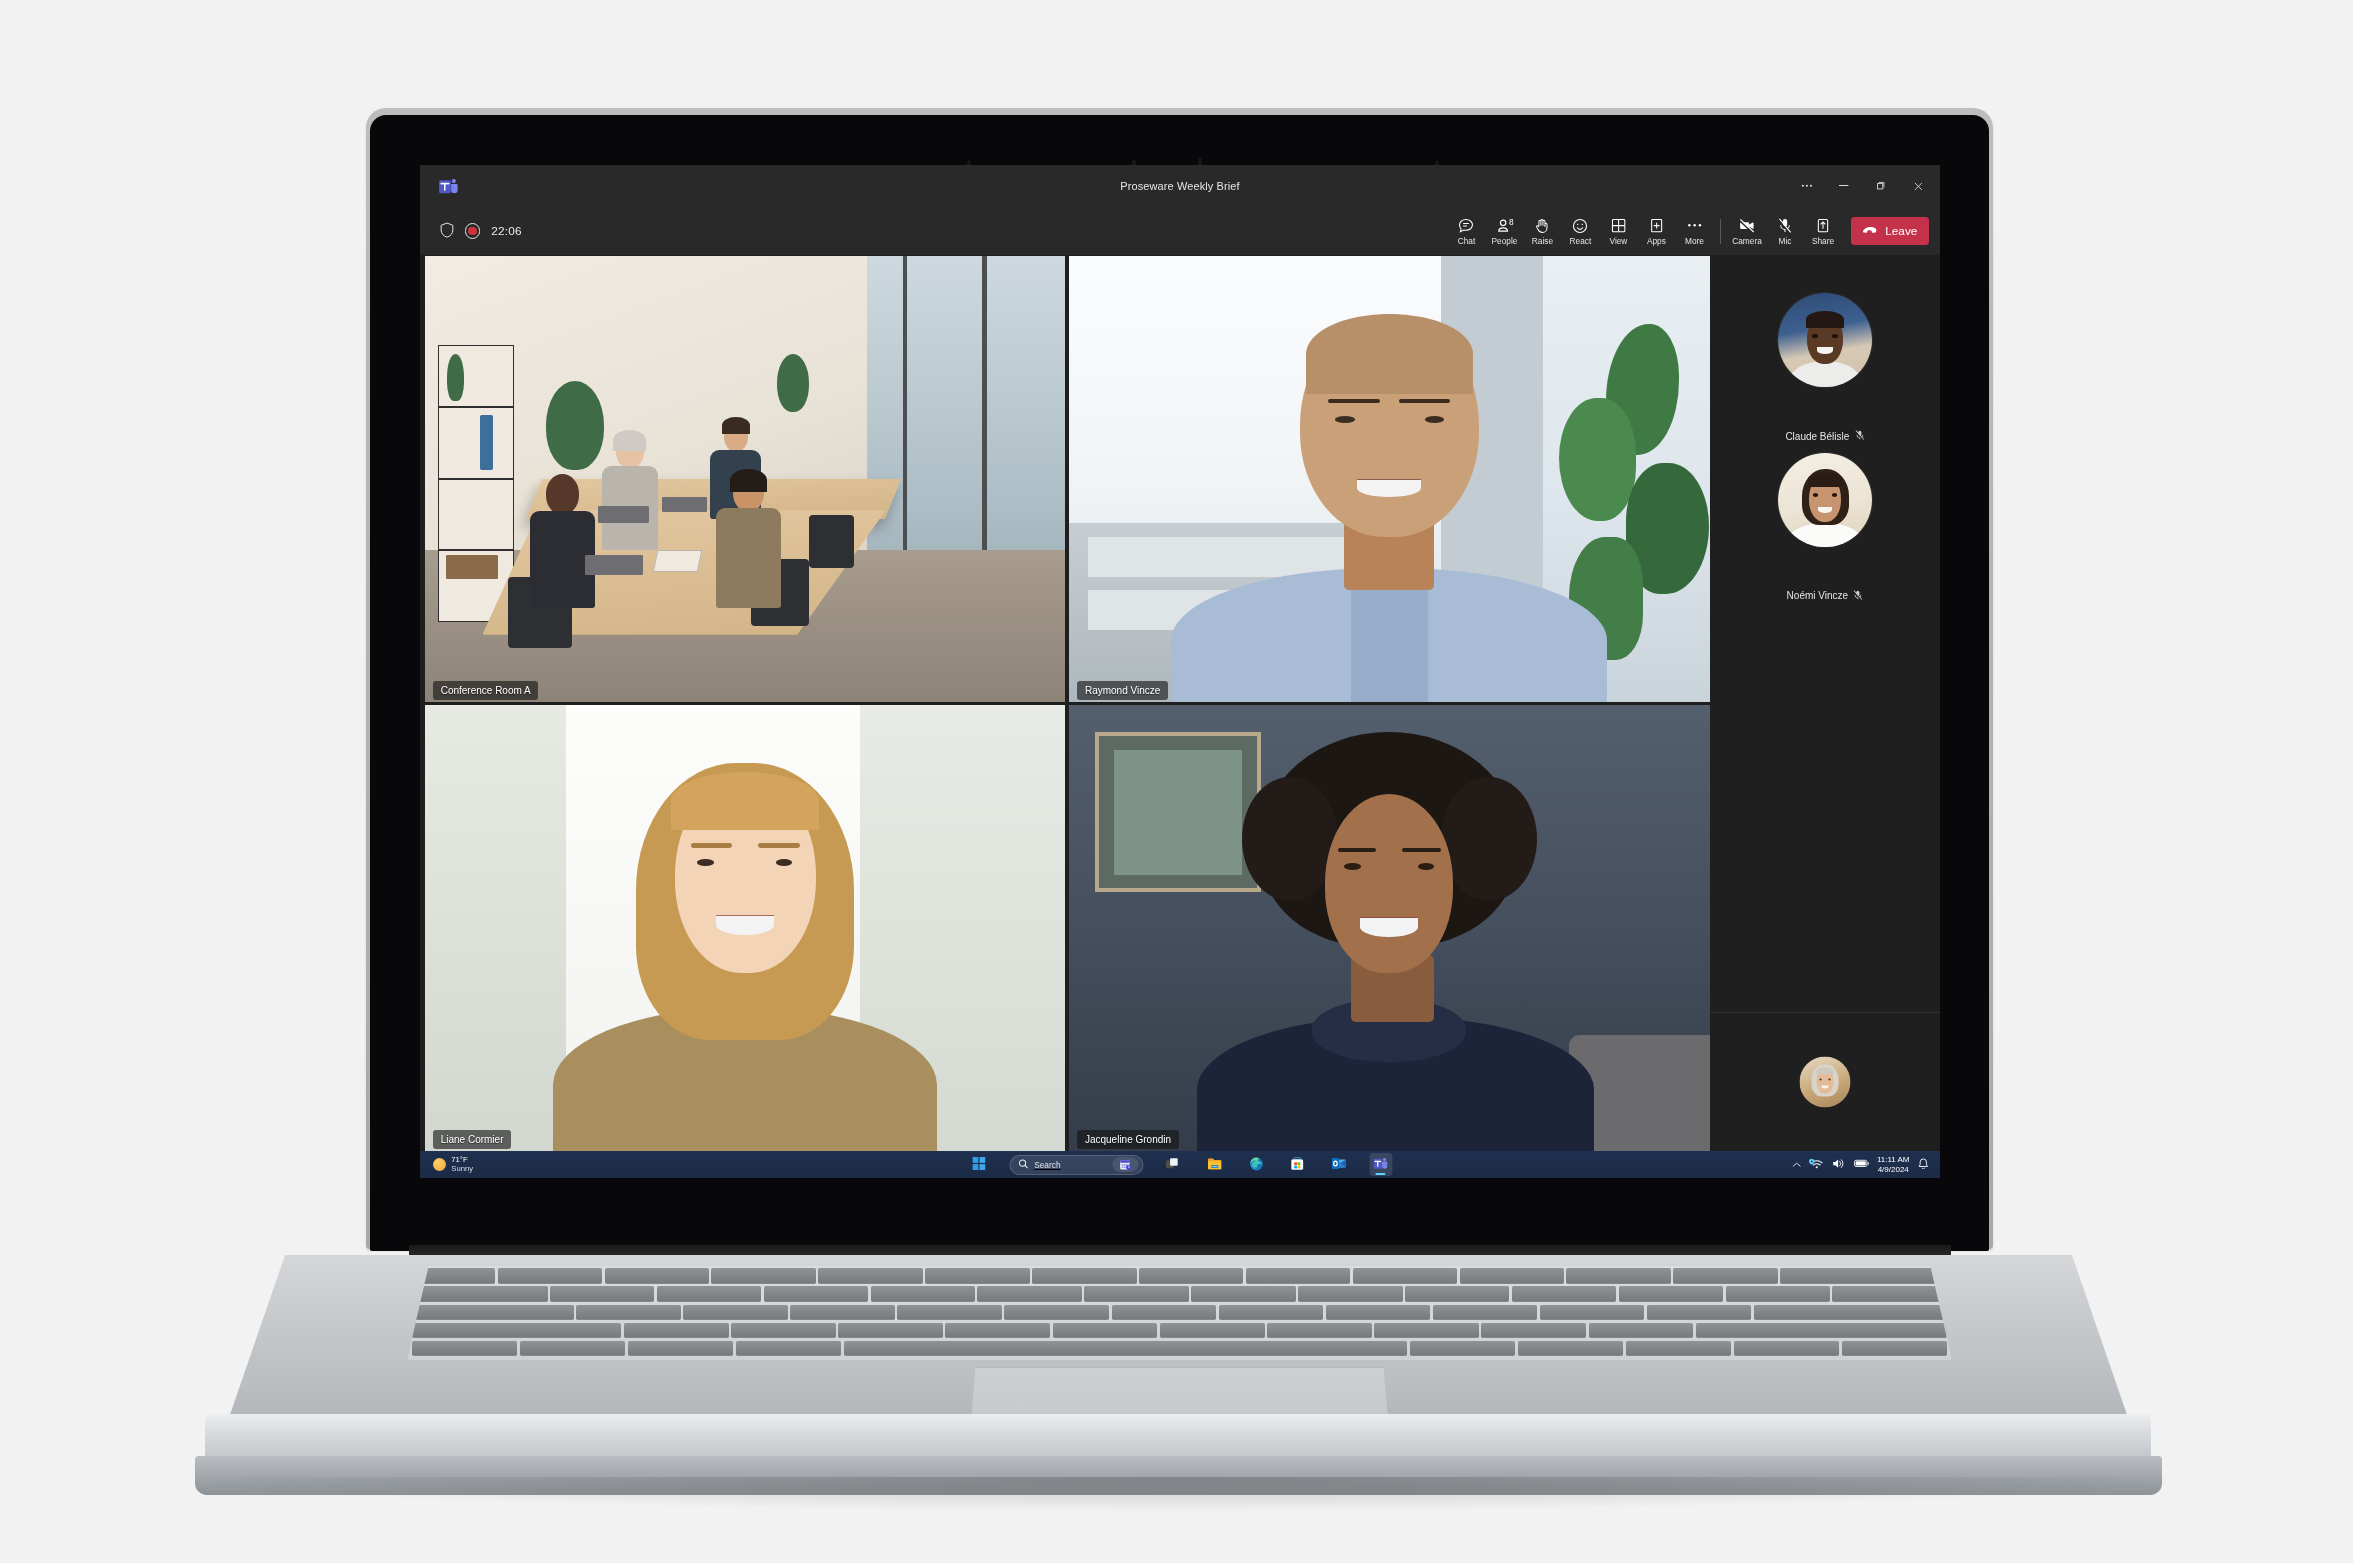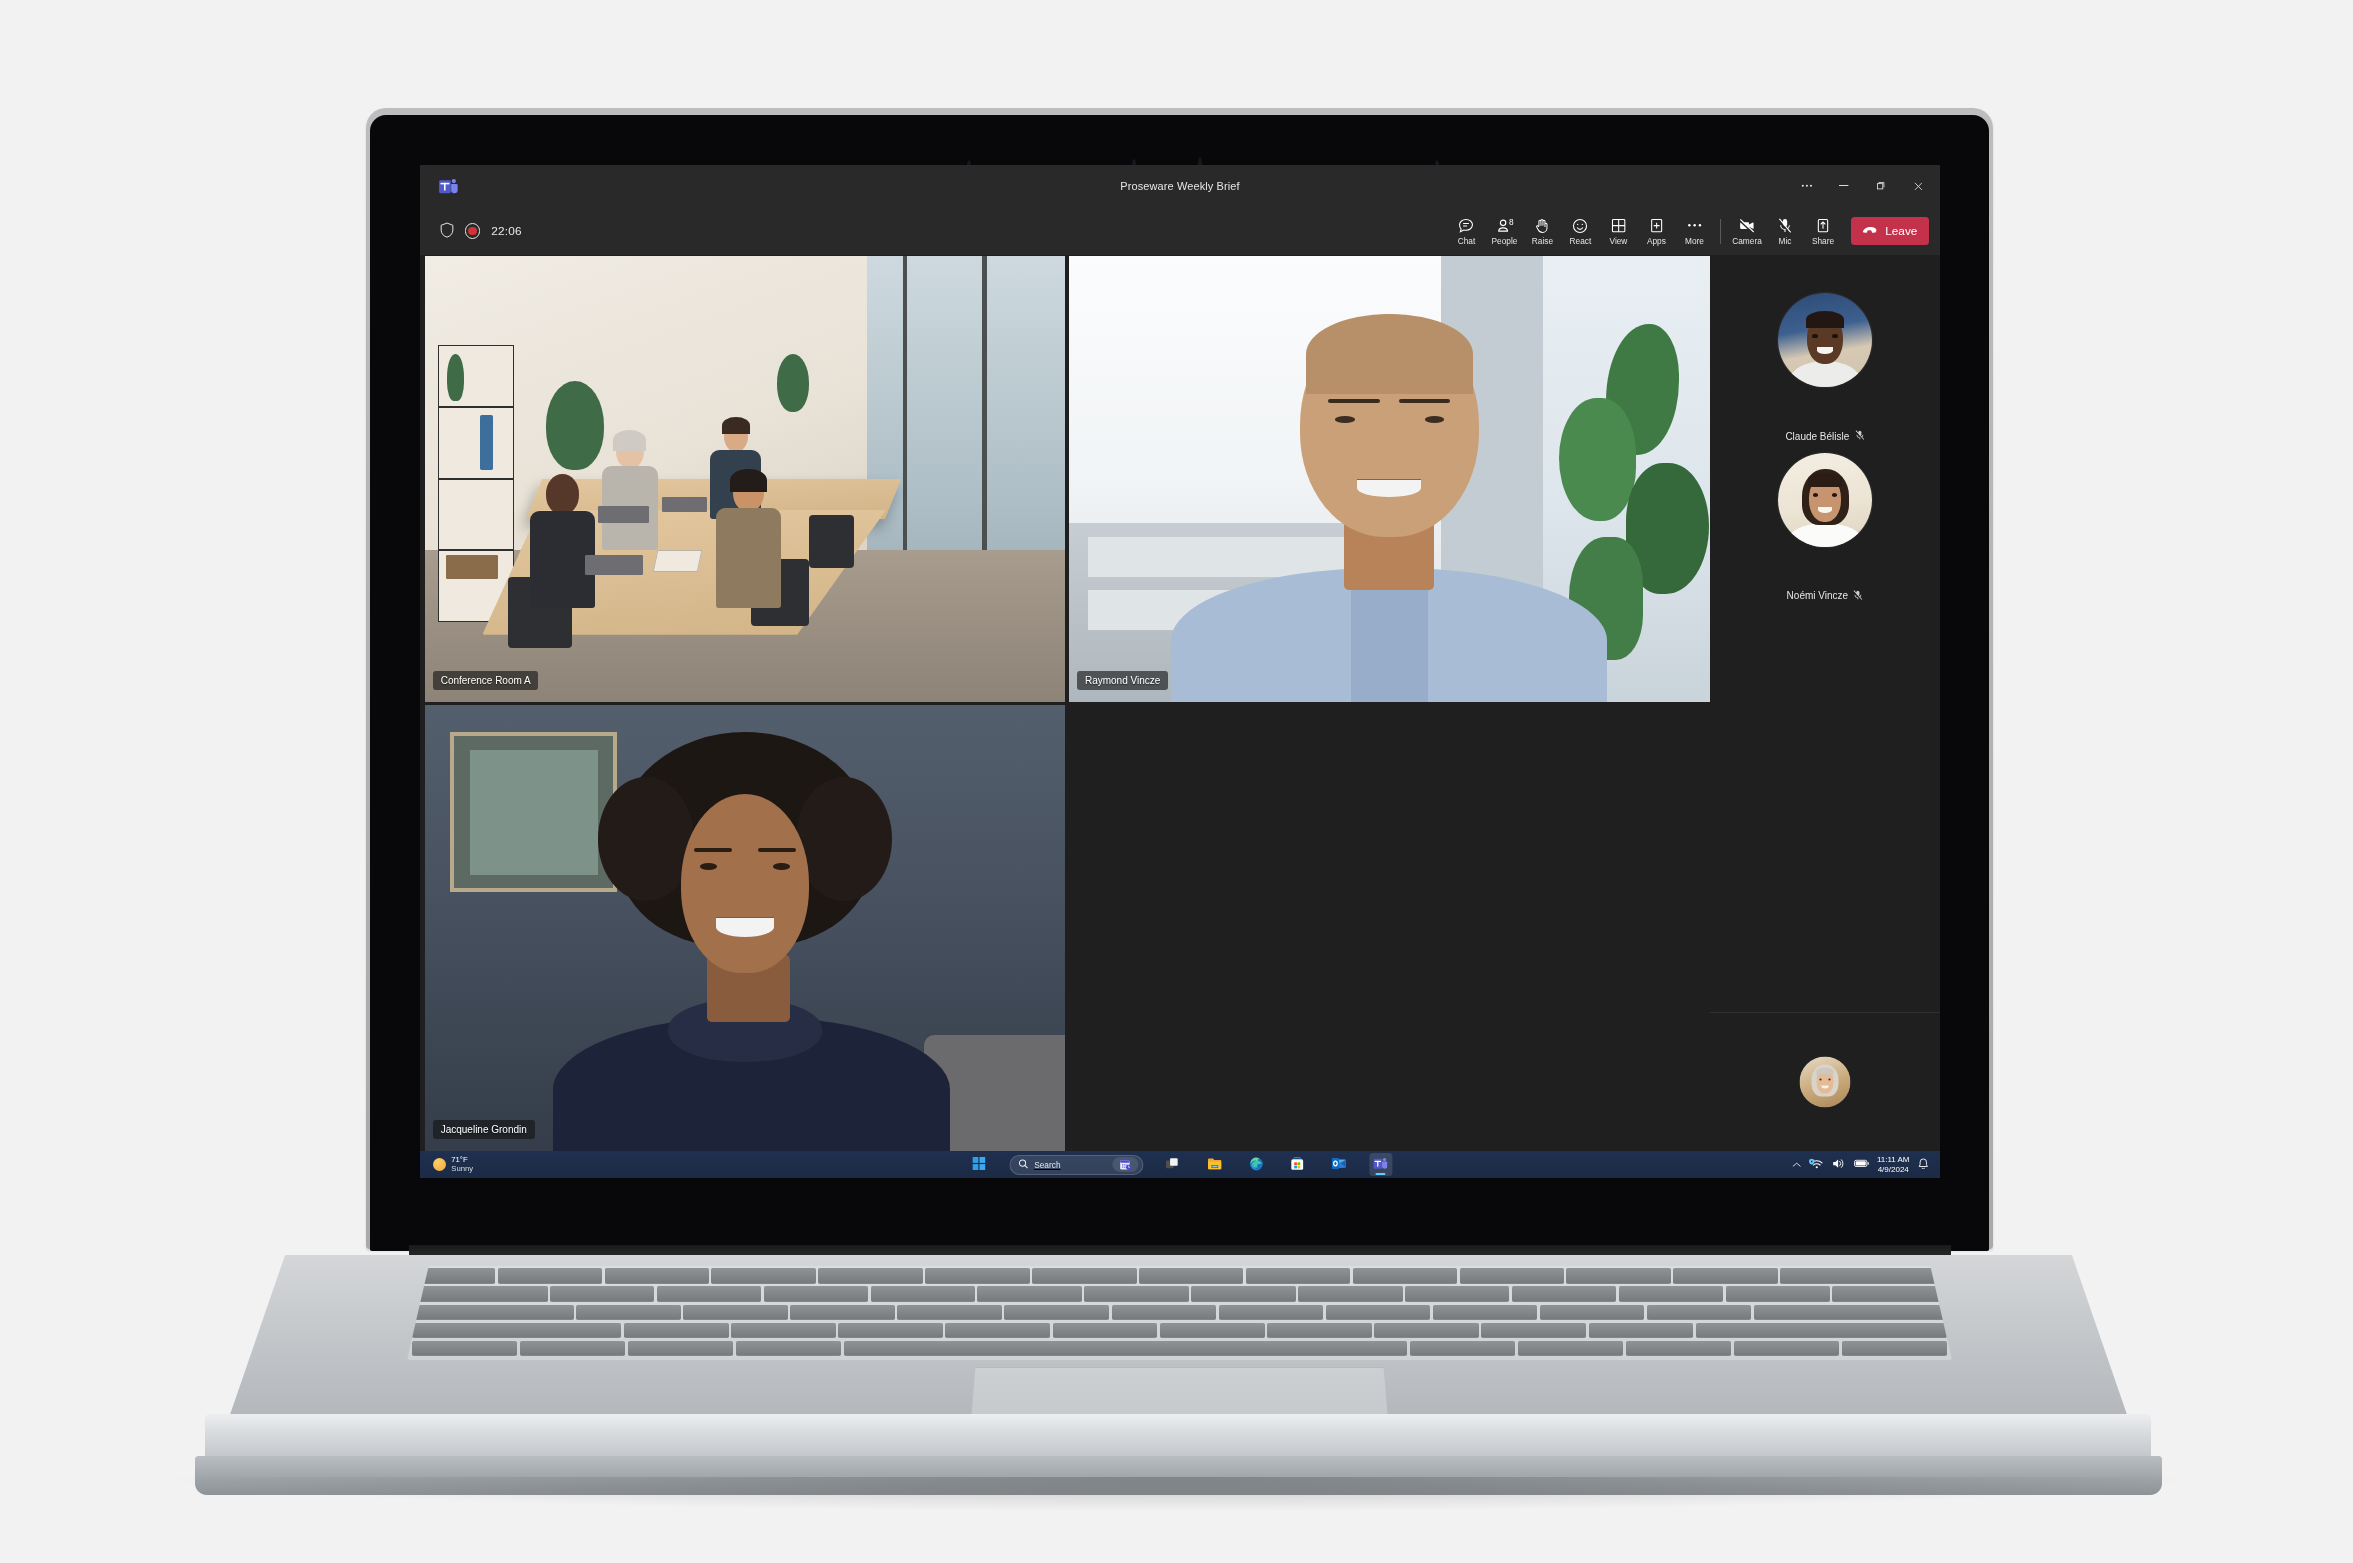--- a/index.html
+++ b/index.html
@@ -86,21 +86,21 @@
   
   #stage { position:absolute; left:0; top:91px; right:0; bottom:27px; background:#1f1f1f; }
 
   #video-grid {
     position:absolute; left:4.7px; top:0; width:1285px; bottom:0;
     display:grid; grid-template-columns:1fr 1fr; grid-template-rows:1fr 1fr; gap:3.5px;
   }
   .tile { position:relative; overflow:hidden; background:#2b2b2b; }
   .tile.spotlight { outline:2.4px solid #8d8ce0; outline-offset:-2.4px; }
   .tile-name {
-    position:absolute; left:8.3px; bottom:12px;
+    position:absolute; left:8.3px; bottom:2px;
     background:rgba(20,20,20,.62); color:#fff; font-size:10px;
     padding:4.1px 7.7px; border-radius:2.9px; backdrop-filter:blur(1.2px);
     text-shadow:0 0.6px 1.2px rgba(0,0,0,.6); white-space:nowrap;
   }
 
   
   .scene { position:absolute; inset:0; }
 
   
   .cr-bg { position:absolute; inset:0; background:linear-gradient(160deg,#f1ece4 0%,#e8e2d7 42%,#ccc3b5 100%); }
@@ -501,20 +501,41 @@
             <div style="position:absolute;left:37%;top:13%;width:26%;height:18%;background:#b78f68;border-radius:50% 50% 0 0"></div>
             <div class="hs-brow" style="left:40.5%;top:32%;width:8%;background:#3b2a1e"></div>
             <div class="hs-brow" style="left:51.5%;top:32%;width:8%;background:#3b2a1e"></div>
             <div class="hs-eye" style="left:41.5%;top:36%"></div>
             <div class="hs-eye" style="left:55.5%;top:36%"></div>
             <div class="hs-mouth" style="left:45%;top:50%;width:10%;height:4%"></div>
           </div>
           <div class="tile-name">Raymond Vincze</div>
         </div>
 
+        <div class="tile">
+          <div class="scene">
+            <div style="position:absolute;inset:0;background:linear-gradient(180deg,#e9ece6 0%,#dfe4dc 60%,#cfd6cd 100%)"></div>
+            <div style="position:absolute;left:0;top:0;width:22%;height:100%;background:linear-gradient(180deg,#e6eae2,#d2d8cf)"></div>
+            <div style="position:absolute;left:22%;top:0;width:46%;height:100%;background:linear-gradient(180deg,#fdfdfc,#f1f2ef)"></div>
+            <div style="position:absolute;left:68%;top:0;width:32%;height:100%;background:linear-gradient(180deg,#e8ebe5,#d4dad1)"></div>
+
+            <div class="hs-body" style="left:20%;top:68%;width:60%;height:36%;background:#a98f5e"></div>
+            <div class="hs-neck" style="left:44%;top:56%;width:12%;height:17%;background:#ecc9ab"></div>
+
+            <div style="position:absolute;left:33%;top:13%;width:34%;height:62%;background:#c79a54;border-radius:46% 46% 34% 34%"></div>
+            <div class="hs-head" style="left:39%;top:16%;width:22%;height:44%;background:#f4d4b6"></div>
+            <div style="position:absolute;left:38.4%;top:15%;width:23.2%;height:13%;background:#d4a45c;border-radius:50% 50% 0 0"></div>
+            <div class="hs-brow" style="left:41.5%;top:31%;width:6.5%;background:#a87d43"></div>
+            <div class="hs-brow" style="left:52%;top:31%;width:6.5%;background:#a87d43"></div>
+            <div class="hs-eye" style="left:42.5%;top:34.5%;width:2.6%"></div>
+            <div class="hs-eye" style="left:54.8%;top:34.5%;width:2.6%"></div>
+            <div class="hs-mouth" style="left:45.5%;top:47%;width:9%;height:4.5%;border-top-color:#b0645e"></div>
+          </div>
+          <div class="tile-name">Liane Cormier</div>
+        </div>
 
         <div class="tile">
           <div class="scene">
             <div style="position:absolute;inset:0;background:linear-gradient(180deg,#545f6e 0%,#454f5d 50%,#343d49 100%)"></div>
             <div style="position:absolute;left:4%;top:6%;width:26%;height:36%;background:#5d6a63;border:4.1px solid #b8a98a"></div>
             <div style="position:absolute;left:7%;top:10%;width:20%;height:28%;background:#7d9389"></div>
             <div style="position:absolute;right:0;bottom:0;width:22%;height:26%;background:#6b6a6c;border-radius:10.6px 0 0 0"></div>
 
             <div class="hs-body" style="left:20%;top:70%;width:62%;height:34%;background:#1d2338"></div>
             <div style="position:absolute;left:38%;top:66%;width:24%;height:14%;background:#262d44;border-radius:48%"></div>

